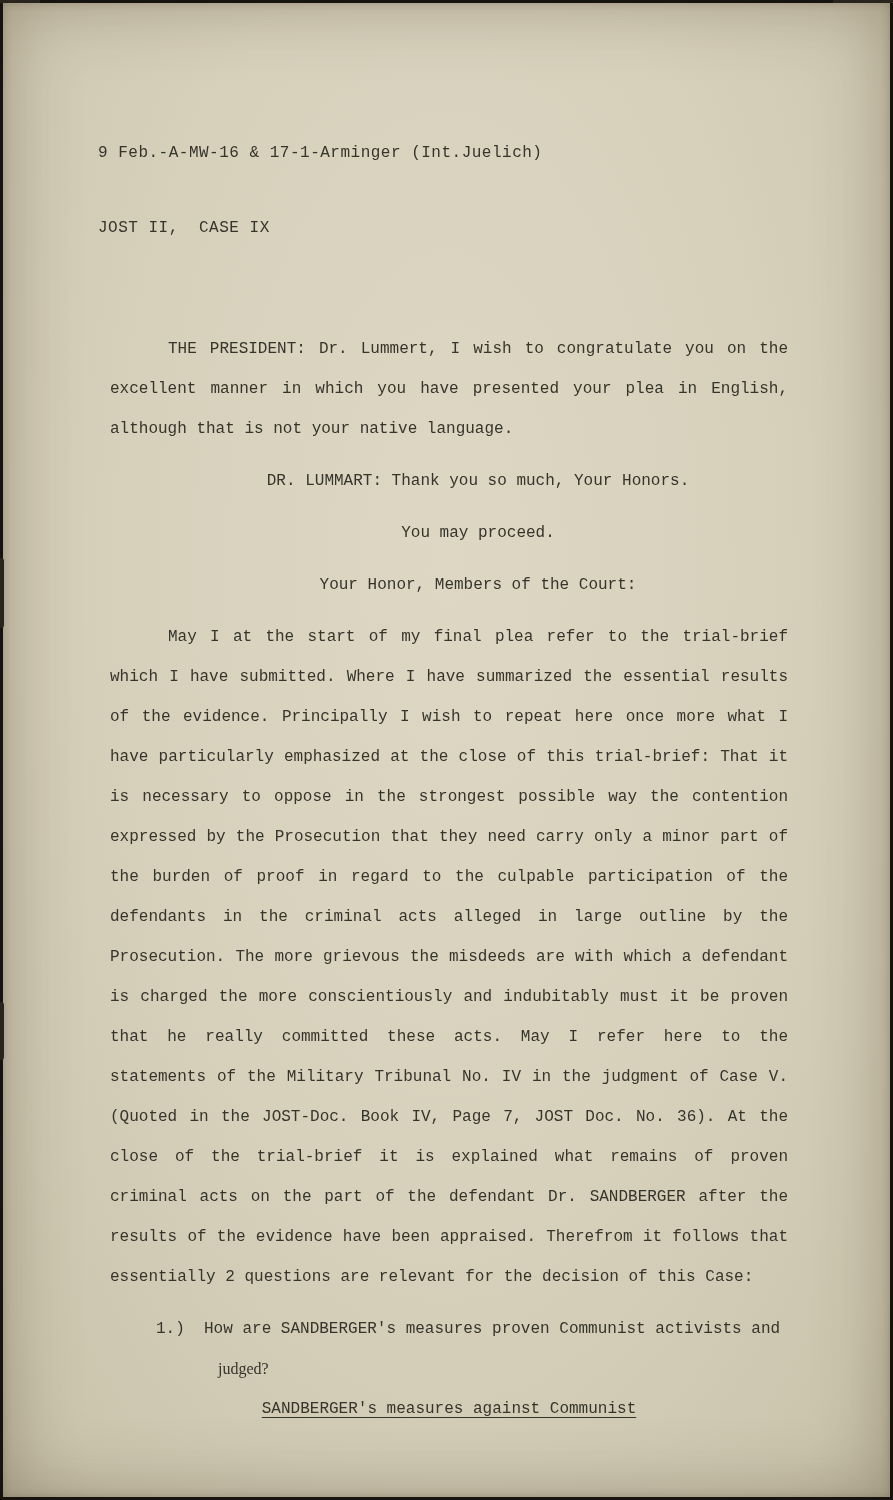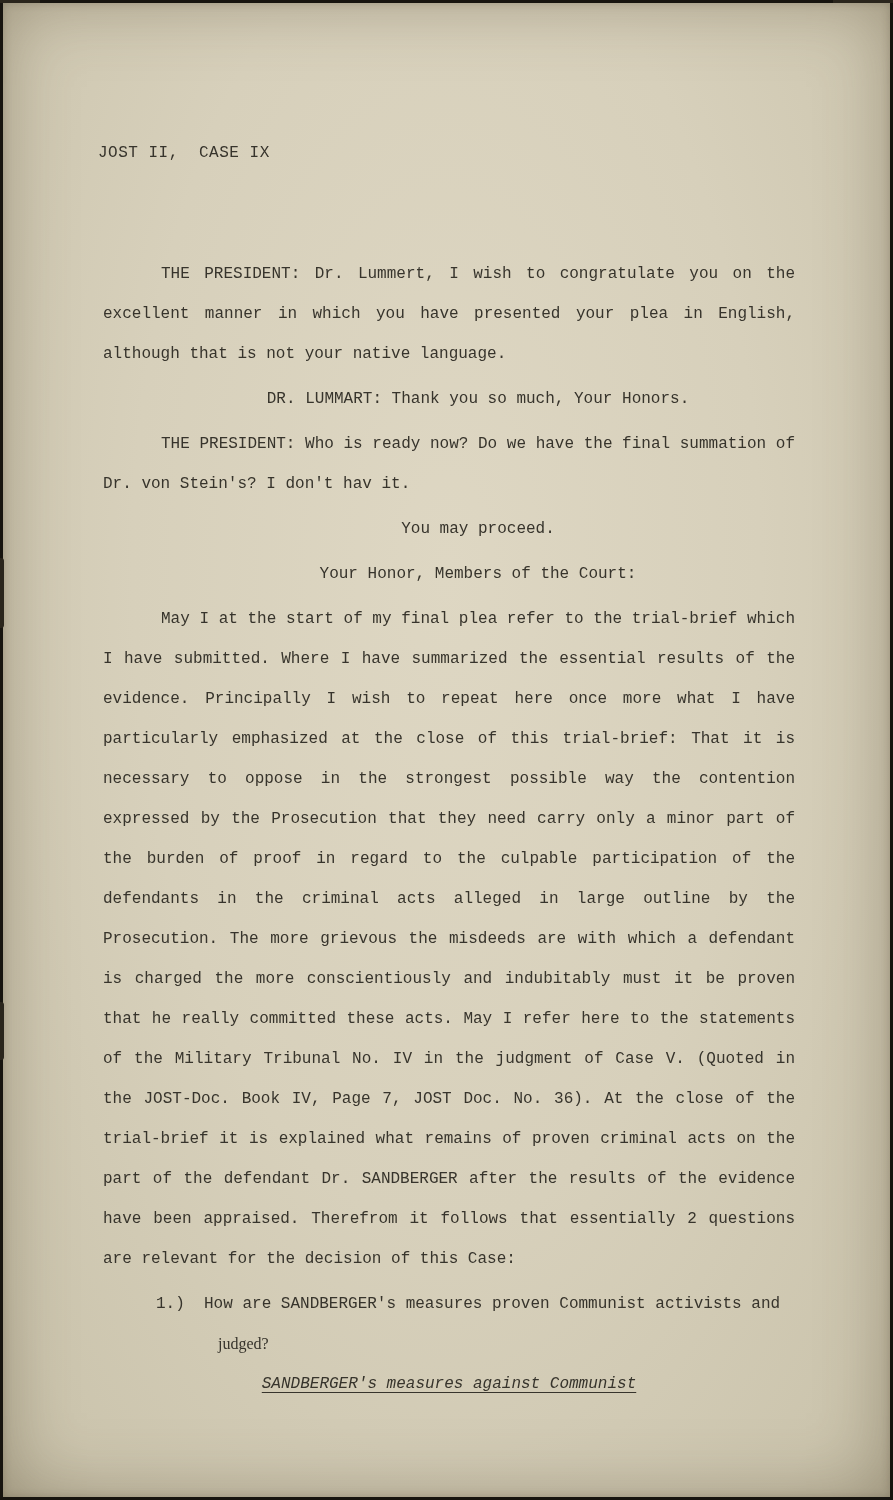--- a/index.html
+++ b/index.html
@@ -28,21 +28,21 @@
     line-height: 25px;
     letter-spacing: 0.5px;
     margin-bottom: 38px;
     white-space: pre;
   }
   .body-text {
     font-size: 16px;
     line-height: 40px;
   }
   .para {
-    margin: 5px;
+    margin: 12px;
     text-indent: 58px;
     text-align: justify;
   }
   .para.short {
     text-align: center;
   }
   .question {
     margin: 0;
     padding-left: 58px;
   }
@@ -52,45 +52,44 @@
     font-family: Liberation Serif, serif;
   }
   .centered {
     margin: 0;
     text-align: center;
   }
   .underlined {
     text-decoration: underline;
     text-underline-offset: 4px;
     text-decoration-thickness: 1px;
-    font-style: italic;
   }
   .edge-mark {
     position: absolute;
     background: #2a251c;
   }
   .edge-mark.m1 { left: 0; top: 558px; width: 4px; height: 70px; border-radius: 0 3px 3px 0; }
   .edge-mark.m2 { left: 0; top: 1002px; width: 4px; height: 58px; border-radius: 0 3px 3px 0; }
   .edge-mark.m3 { right: 0; top: 0; width: 60px; height: 3px; }
   .edge-mark.m4 { left: 0; top: 0; width: 40px; height: 3px; }
 </style>
 </head>
 <body>
 
 <div class="paper">
 
   <div class="doc-header">
+    <div>9 Feb.-A-MW-16 &amp; 17-1-Arminger (Int.Juelich)</div>
     <div>JOST II,  CASE IX</div>
   </div>
 
   <div class="body-text">
 
     <p class="para">THE PRESIDENT:  Dr. Lummert, I wish to congratulate you on the excellent manner in which you have presented your plea in English, although that is not your native language.</p>
     <p class="para short">DR. LUMMART:  Thank you so much, Your Honors.</p>
-    <p class="para">THE PRESIDENT:  Who is ready now?  Do we have the final summation of Dr. von Stein's?  I don't hav it.</p>
     <p class="para short">You may proceed.</p>
     <p class="para short">Your Honor, Members of the Court:</p>
     <p class="para">May I at the start of my final plea refer to the trial-brief which I have submitted.  Where I have summarized the essential results of the evidence.  Principally I wish to repeat here once more what I have particularly emphasized at the close of this trial-brief:  That it is necessary to oppose in the strongest possible way the contention expressed by the Prosecution that they need carry only a minor part of the burden of proof in regard to the culpable participation of the defendants in the criminal acts alleged in large outline by the Prosecution.  The more grievous the misdeeds are with which a defendant is charged the more conscientiously and indubitably must it be proven that he really committed these acts.  May I refer here to the statements of the Military Tribunal No. IV in the judgment of Case V. (Quoted in the JOST-Doc. Book IV, Page 7, JOST Doc. No. 36).  At the close of the trial-brief it is explained what remains of proven criminal acts on the part of the defendant Dr. SANDBERGER after the results of the evidence have been appraised.  Therefrom it follows that essentially 2 questions are relevant for the decision of this Case:</p>
 
     <p class="question"><span>1.)</span>&nbsp;&nbsp;<span>How are SANDBERGER's measures proven Communist activists and</span></p>
 
     <p class="question-cont">judged?</p>
 
     <p class="centered"><span class="underlined">SANDBERGER's measures against Communist</span></p>
     <p class="centered"></p>

